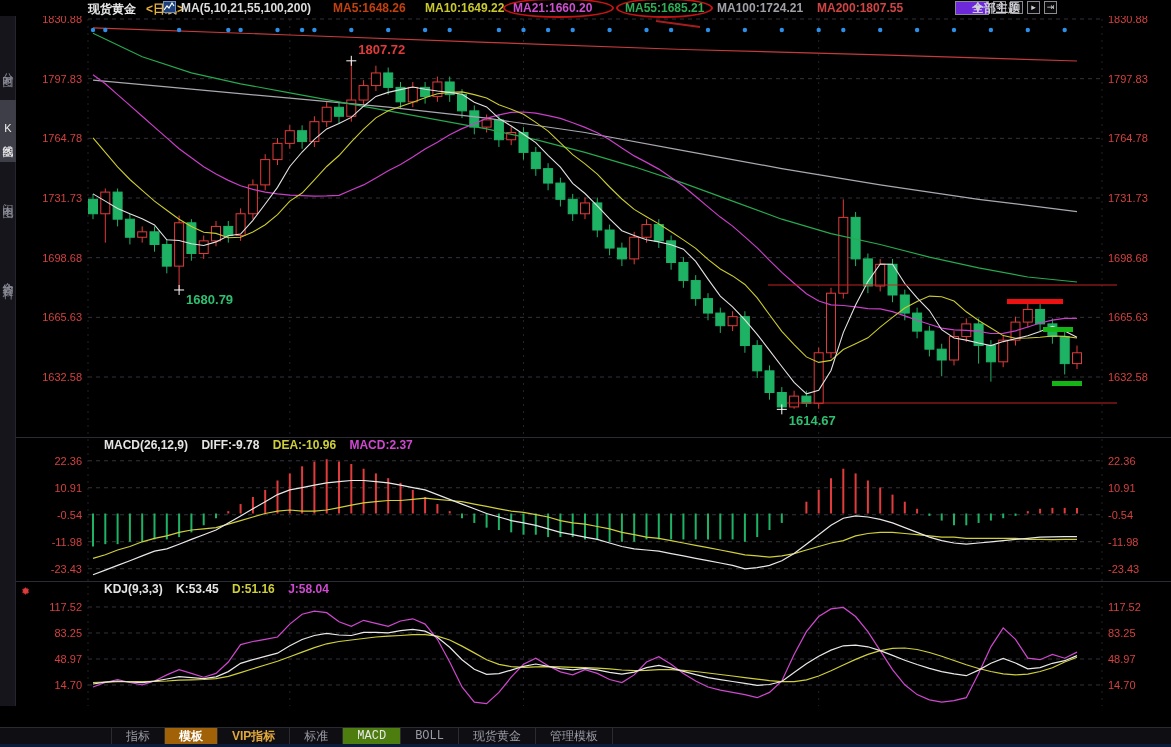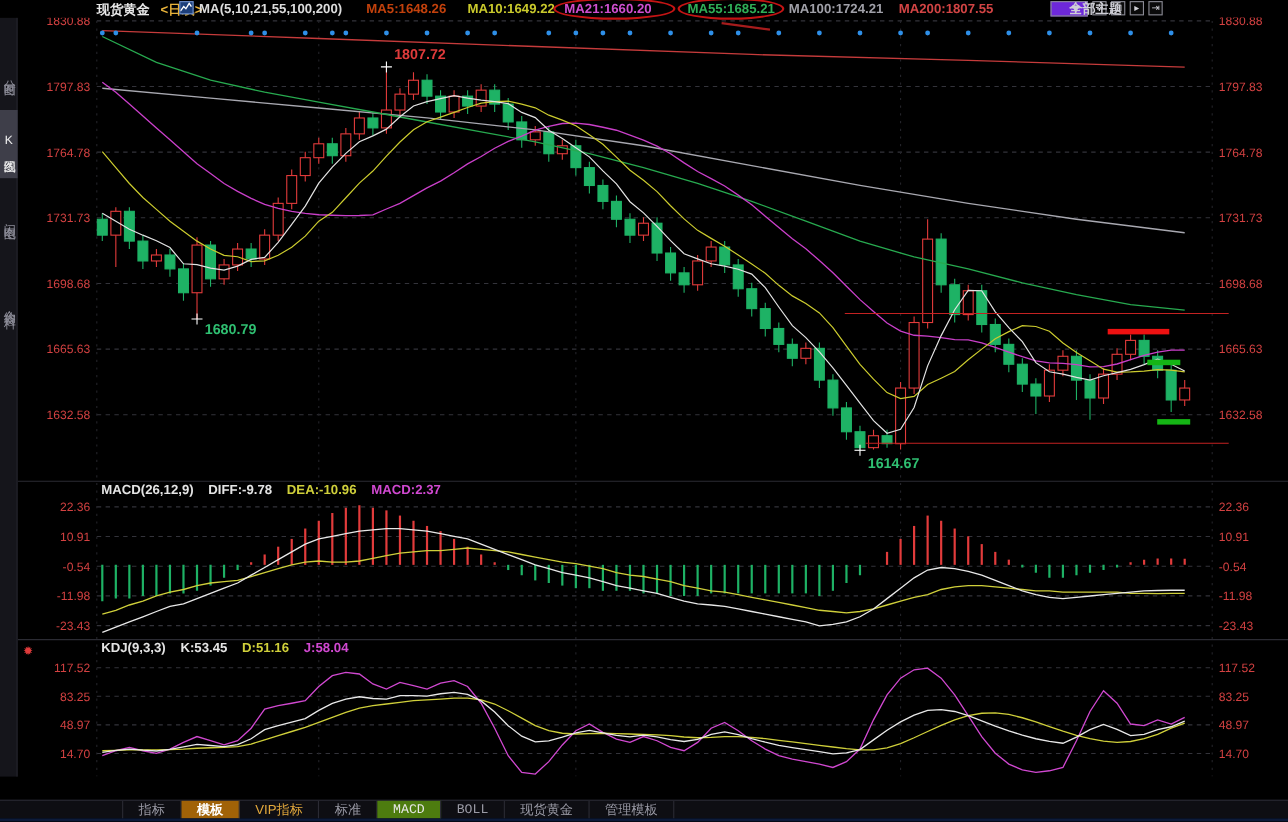--- a/index.html
+++ b/index.html
@@ -36,41 +36,41 @@
   .sb3{top:150px;height:64px;}
   .sb4{top:218px;height:86px;}
 
   
   #chart{position:absolute;left:16px;top:16px;z-index:5;}
   .grid{stroke:#33333a;stroke-dasharray:4 4;stroke-width:1;}
   .vgrid{stroke:#232329;stroke-dasharray:2 5;stroke-width:1;}
   .axlbl{fill:#d34141;font-size:11px;}
 
   
-  .ind-hdr{position:absolute;z-index:25;font-size:12px;font-weight:bold;white-space:nowrap;}
+  .ind-hdr{position:absolute;z-index:25;font-size:12px;font-weight:bold;white-space:nowrap;margin-left:12px;}
   .ind-hdr span{margin-right:10px;}
   .macd-hdr{left:92px;top:438px;}
   .kdj-hdr{left:92px;top:582px;}
   .w{color:#e4e4e4;} .y{color:#cfcf3a;} .m{color:#d048d0;}
   .kdj-gear{position:absolute;left:21px;top:585px;color:#e03b3b;font-size:11px;z-index:25;cursor:pointer;}
 
   
   .xrow{position:absolute;left:0;top:706px;width:1171px;height:21px;background:#040406;border-top:1px solid #2e2e3a;z-index:30;}
   .period-lbl{position:absolute;left:98px;top:3px;color:#eda531;font-size:13px;font-weight:bold;cursor:pointer;}
   .period-lbl .tri{color:#eda531;font-size:10px;}
   .date{position:absolute;top:4px;width:80px;text-align:center;color:#b8b8c0;font-size:12px;font-weight:bold;}
   .d1{left:250px;} .d2{left:484px;} .d3{left:779px;}
   .scroll-ind{position:absolute;left:711px;top:18px;width:182px;height:1px;background:#4a4a5a;cursor:pointer;}
 
   
   .tabs{position:absolute;left:0;top:727px;width:1171px;height:17px;background:#0e0e13;border-top:1px solid #2a2a33;display:flex;align-items:stretch;padding-left:111px;z-index:30;}
   .tab{color:#9a9aa5;font-size:12px;line-height:16px;padding:0 14px;border-right:1px solid #2b2b34;cursor:pointer;white-space:nowrap;}
   .tab:first-child{border-left:1px solid #2b2b34;}
   .tab-sel{background:#a16207;color:#ffffff;font-weight:bold;}
-  .tab-vip{color:#e2a83c;font-weight:normal;}
+  .tab-vip{color:#e2a83c;font-weight:bold;}
   .tab-dark{background:#4d7c0f;color:#e8e8e8;font-family:"Liberation Mono",monospace;}
   .tab-mono{font-family:"Liberation Mono",monospace;}
   .strip{position:absolute;left:0;top:744px;width:1171px;height:3px;background:#0d1b3a;z-index:30;}
 </style>
 </head>
 <body>
 
 <div class="app">
 
   <div class="hdr">

